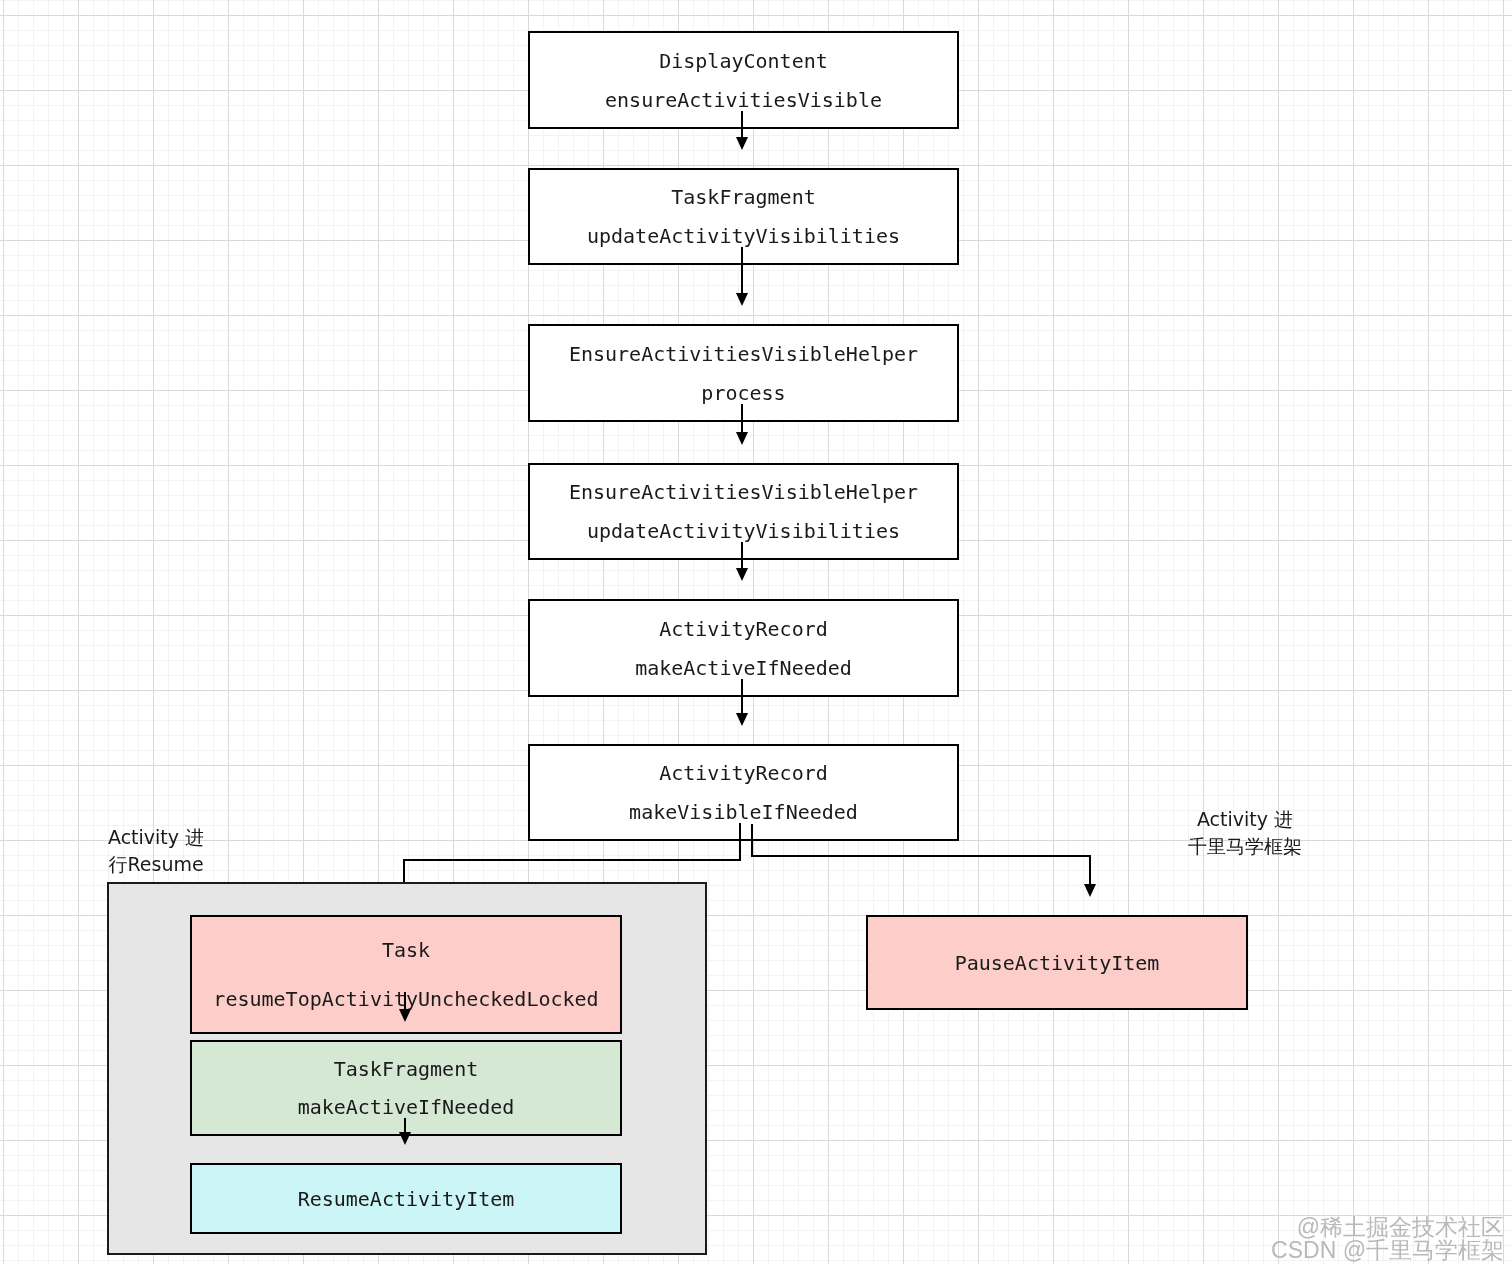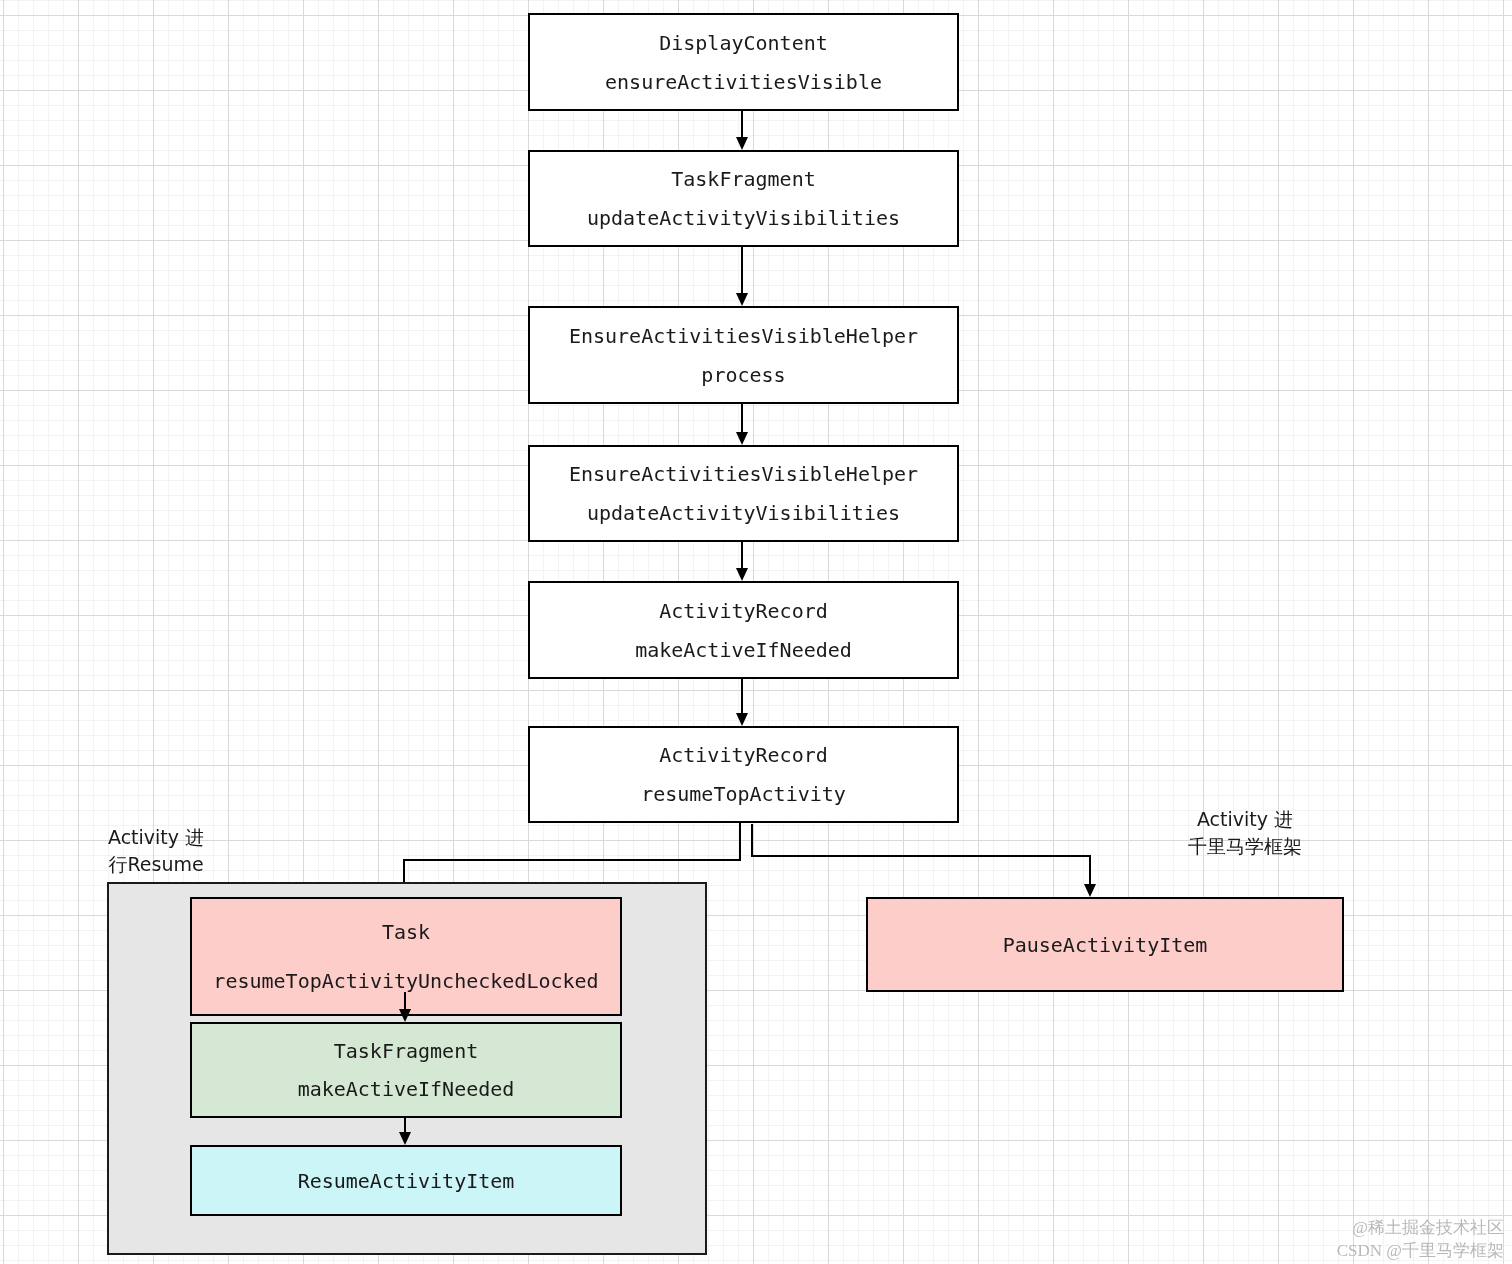--- a/index.html
+++ b/index.html
@@ -13,40 +13,40 @@
       linear-gradient(90deg, #f3f3f3 1px, transparent 1px);
     background-size:75px 75px,75px 75px,15px 15px,15px 15px;
     background-position:3px 15px,3px 15px,3px 0,3px 0;
     font-family:"DejaVu Sans Mono",monospace;
     color:#1a1a1a;
   }
   .node{
     position:absolute;box-sizing:border-box;
     background:#ffffff;border:2px solid #000000;
     display:flex;flex-direction:column;justify-content:space-around;align-items:center;
-    font-size:20px;padding:8px 4px;
+    font-size:20px;padding:8px 4px;margin-top:18px;
   }
   .node.single{justify-content:center;}
   .nline{white-space:nowrap;}
   .vline{position:absolute;width:2px;background:#000000;}
   .hline{position:absolute;height:2px;background:#000000;}
   .ahead{
     position:absolute;width:0;height:0;
     border-left:6px solid transparent;border-right:6px solid transparent;
     border-top:13px solid #000000;
   }
   .group-box{position:absolute;box-sizing:border-box;border:2px solid #1a1a1a;}
   .branch-label{
     position:absolute;font-family:"DejaVu Sans","Liberation Sans",sans-serif;
     font-size:19px;line-height:27px;color:#1a1a1a;text-align:center;white-space:nowrap;
   }
   .watermark{
     position:absolute;right:8px;bottom:2px;text-align:right;
-    font-family:Liberation Serif, serif;
-    font-size:17px;line-height:23px;color:#b9b9b9;
+    font-family:Liberation Sans, sans-serif;
+    font-size:23px;line-height:23px;color:#b9b9b9;
   }
 </style>
 </head>
 <body>
 
 <div class="canvas">
 
   <div class="node" style="left:528px;top:13px;width:431px;height:98px;">
     <div class="nline">DisplayContent</div>
     <div class="nline">ensureActivitiesVisible</div>
@@ -82,21 +82,21 @@
   <div class="node" style="left:528px;top:581px;width:431px;height:98px;">
     <div class="nline">ActivityRecord</div>
     <div class="nline">makeActiveIfNeeded</div>
   </div>
 
   <div class="vline" style="left:741px;top:679px;height:35px;"></div>
   <div class="ahead" style="left:736px;top:713px;"></div>
 
   <div class="node" style="left:528px;top:726px;width:431px;height:97px;">
     <div class="nline">ActivityRecord</div>
-    <div class="nline">resumeTopActivity</div>
+    <div class="nline">makeVisibleIfNeeded</div>
   </div>
 
   <div class="vline" style="left:739px;top:823px;height:38px;"></div>
   <div class="hline" style="left:403px;top:859px;width:338px;"></div>
   <div class="vline" style="left:403px;top:859px;height:26px;"></div>
   <div class="ahead" style="left:398px;top:884px;"></div>
 
   <div class="vline" style="left:751px;top:824px;height:33px;"></div>
   <div class="hline" style="left:751px;top:855px;width:340px;"></div>
   <div class="vline" style="left:1089px;top:855px;height:30px;"></div>
@@ -127,21 +127,21 @@
     <div class="nline">makeActiveIfNeeded</div>
   </div>
 
   <div class="vline" style="left:404px;top:1118px;height:15px;"></div>
   <div class="ahead" style="left:399px;top:1132px;"></div>
 
   <div class="node single" style="left: 190px; top: 1145px; width: 432px; height: 71px; background: rgb(204, 245, 248);">
     <div class="nline">ResumeActivityItem</div>
   </div>
 
-  <div class="node single" style="left: 866px; top: 897px; width: 478px; height: 95px; background: rgb(253, 205, 202);">
+  <div class="node single" style="left: 866px; top: 897px; width: 382px; height: 95px; background: rgb(253, 205, 202);">
     <div class="nline">PauseActivityItem</div>
   </div>
 
   <div class="watermark">
     <div>@稀土掘金技术社区</div>
     <div>CSDN @千里马学框架</div>
   </div>
 
 </div>
 

